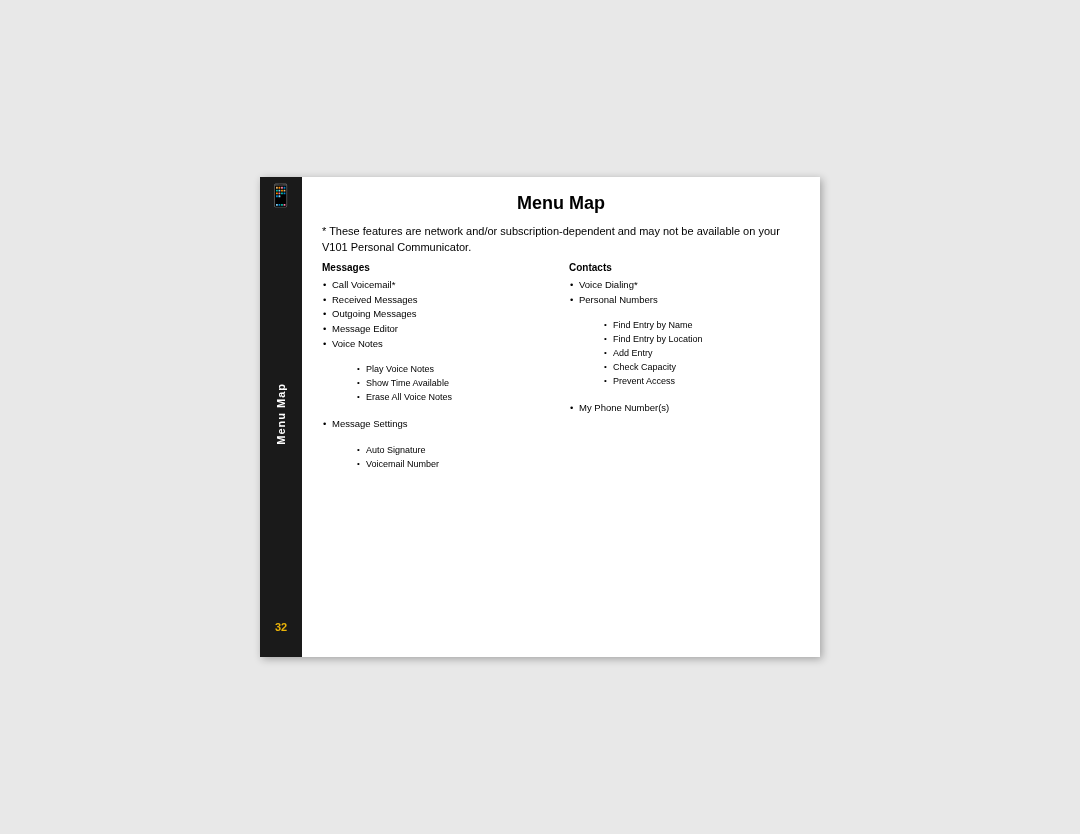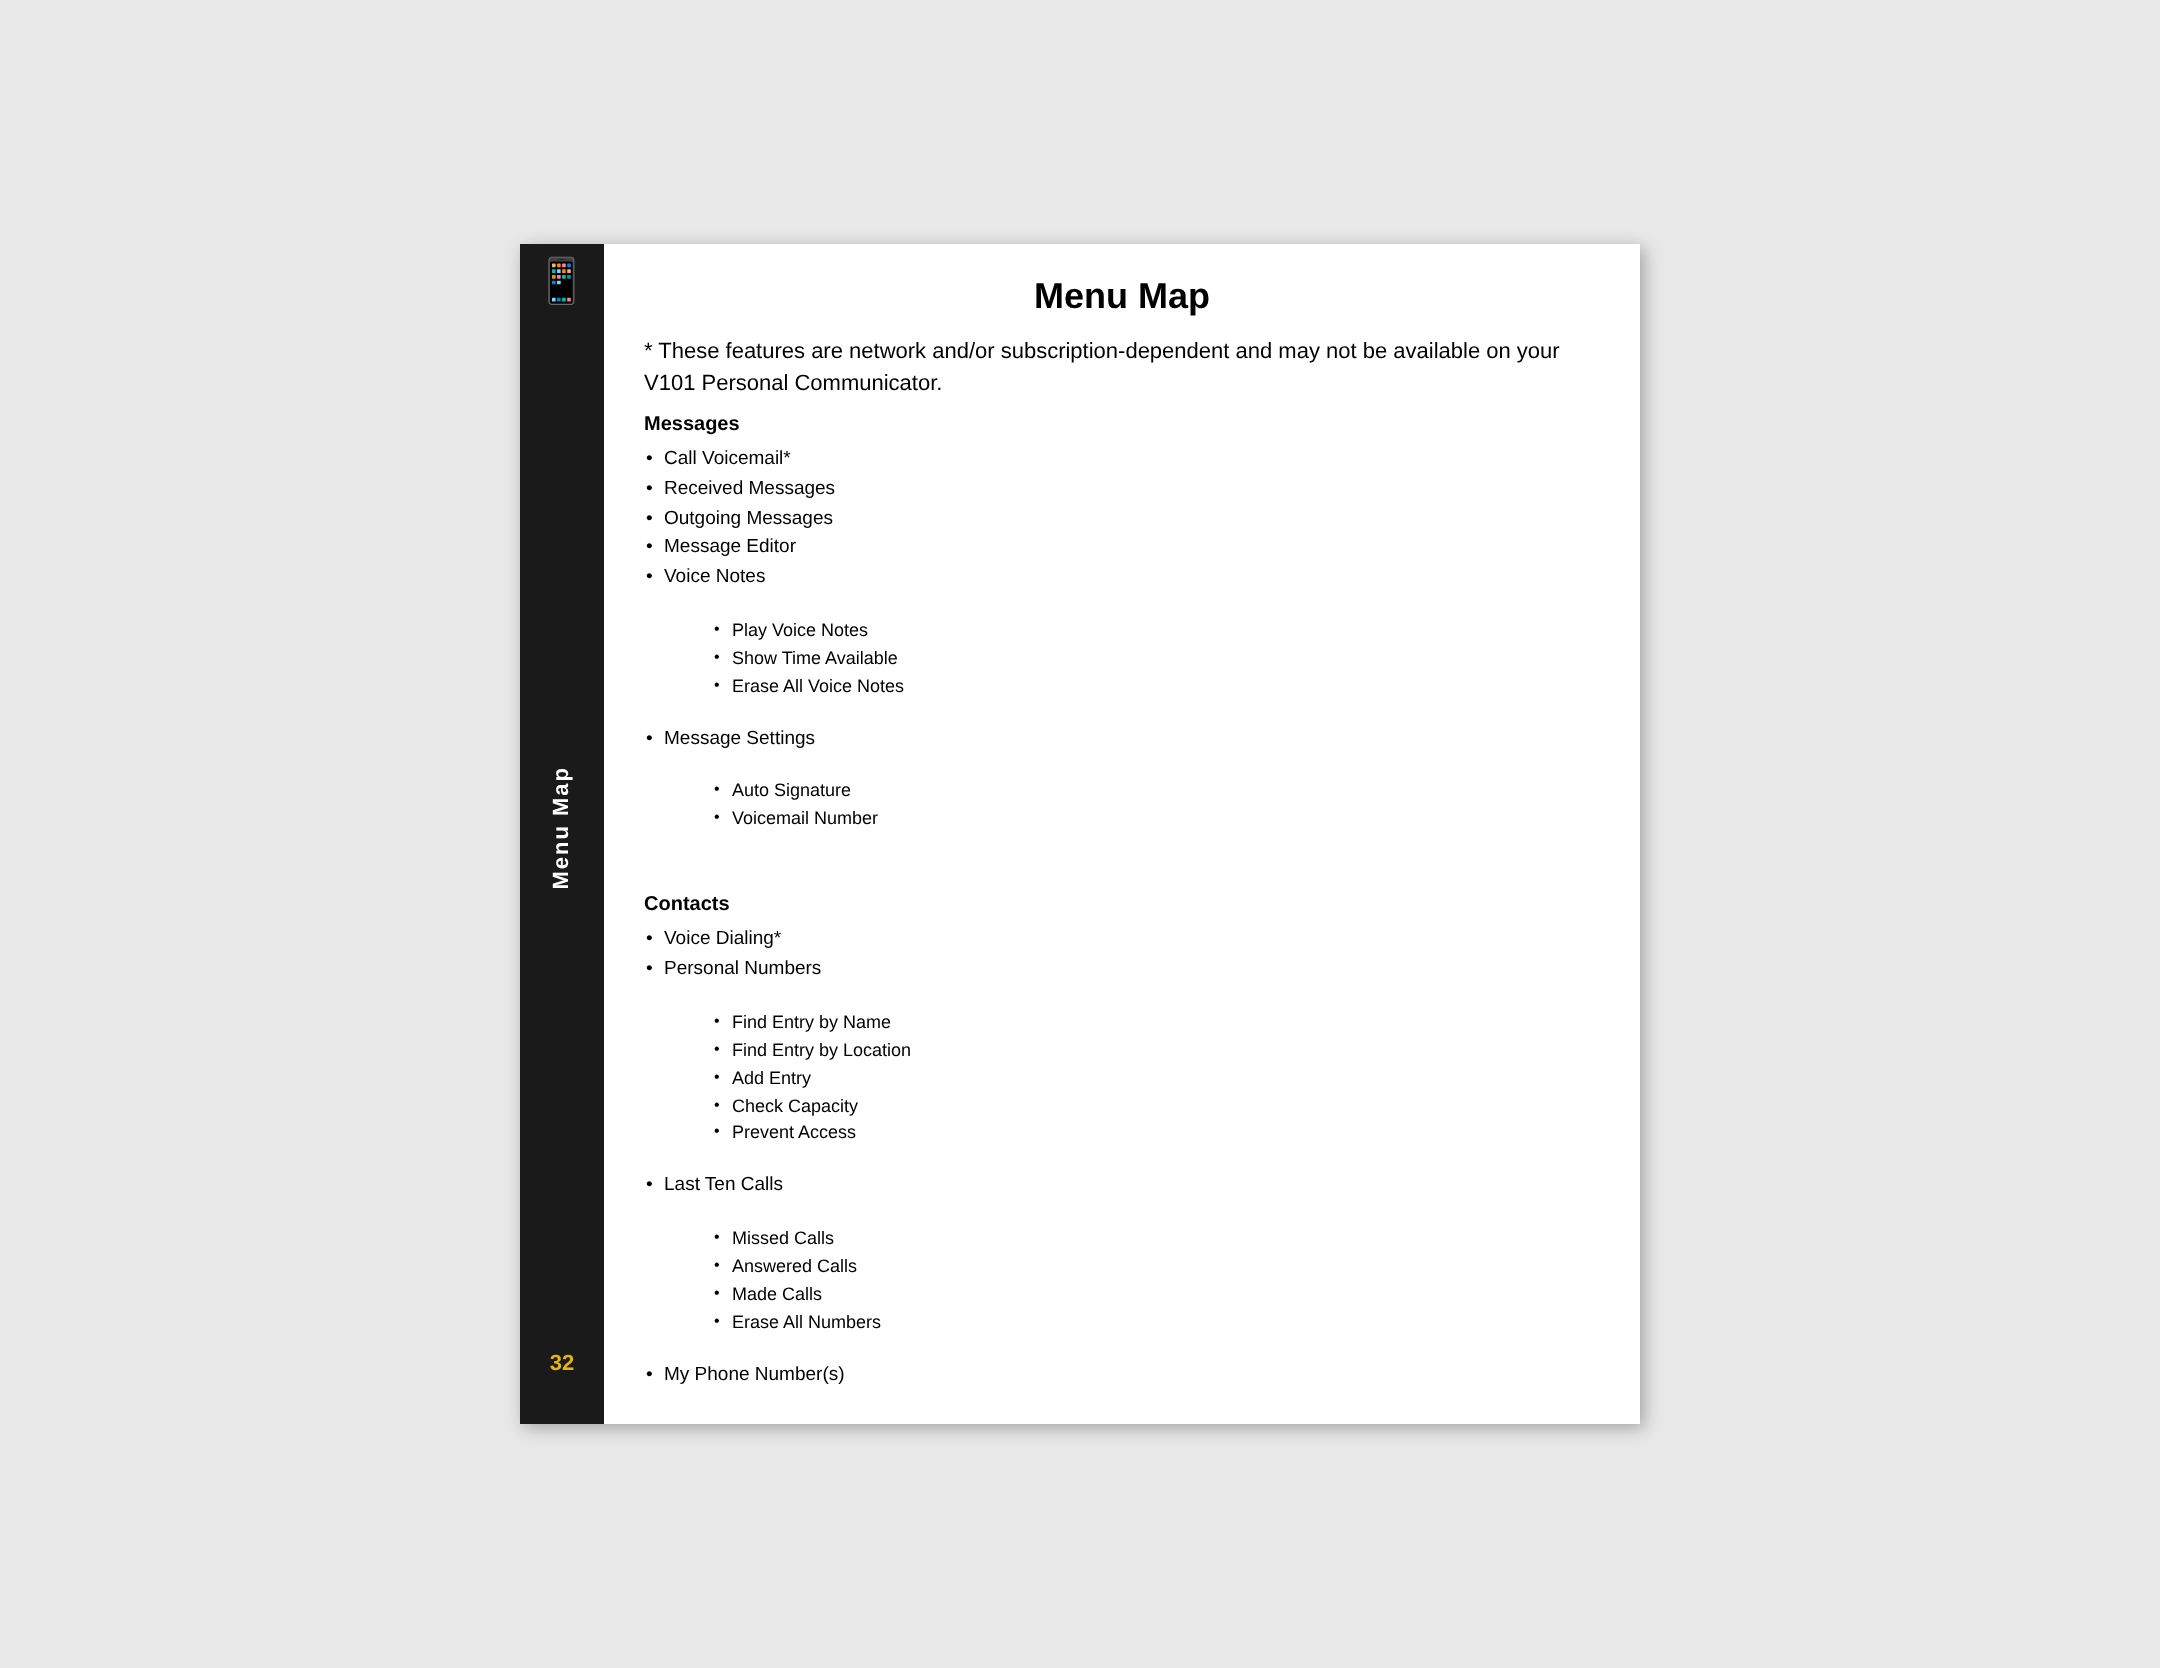--- a/index.html
+++ b/index.html
@@ -67,21 +67,20 @@
       text-align: center;
       font-size: 18px;
       font-weight: bold;
       margin-bottom: 10px;
       font-family: Arial, Helvetica, sans-serif;
     }
 
     .two-col {
       display: flex;
       gap: 16px;
-      flex-direction: column;
     }
 
     .col {
       flex: 1;
       font-size: 9.5px;
       line-height: 1.5;
     }
 
     .section-header {
       font-weight: bold;
@@ -195,27 +194,19 @@
           <li>Voice Dialing*</li>
           <li>Personal Numbers
             <ul class="sub">
               <li>Find Entry by Name</li>
               <li>Find Entry by Location</li>
               <li>Add Entry</li>
               <li>Check Capacity</li>
               <li>Prevent Access</li>
             </ul>
           </li>
-          <li>Last Ten Calls
-            <ul class="sub">
-              <li>Missed Calls</li>
-              <li>Answered Calls</li>
-              <li>Made Calls</li>
-              <li>Erase All Numbers</li>
-            </ul>
-          </li>
           <li>My Phone Number(s)</li>
         </ul>
       </div>
 
     </div>
   </div>
 </div>
 
 </body></html>

